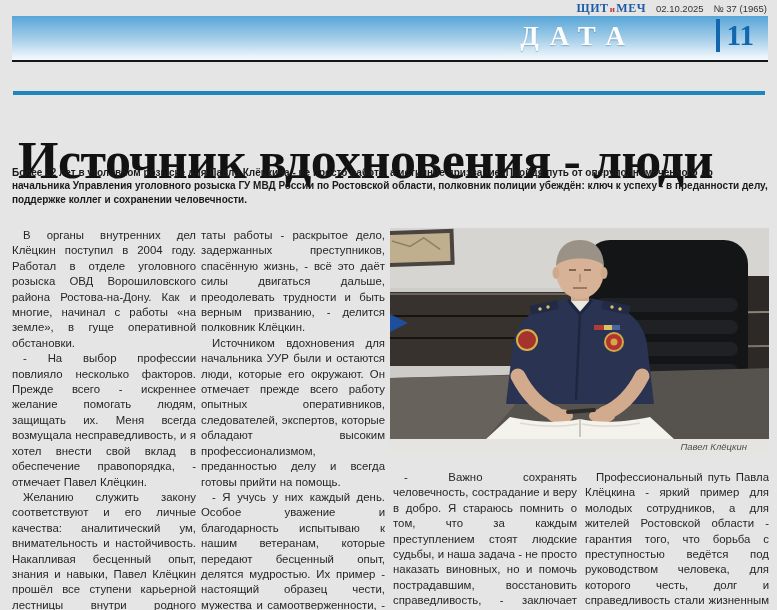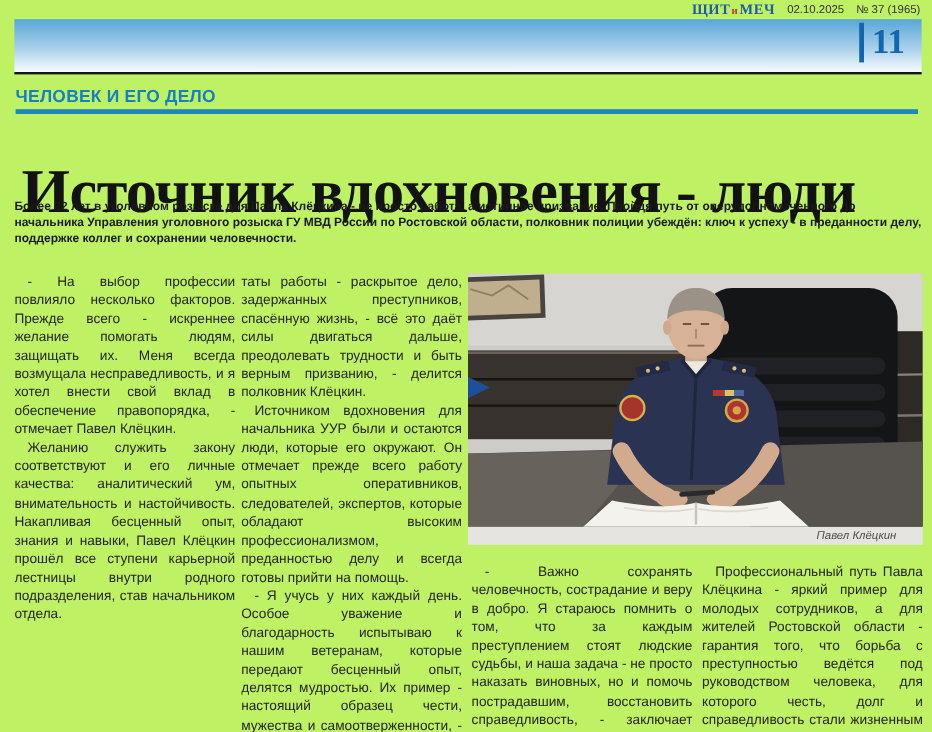--- a/index.html
+++ b/index.html
@@ -1,16 +1,16 @@
 <!DOCTYPE html>
 <html lang="ru"><head>
 <meta charset="utf-8">
 <style>
   html,body{margin:0;padding:0;background:#ffffff;}
-  .page{position:relative;width:777px;height:610px;background:#bef264;overflow:hidden;
+  .page{position:relative;width:777px;height:610px;background:#e5e5e5;overflow:hidden;
         font-family:"Liberation Sans",sans-serif;color:#1c1c1c;}
 
   
   .masthead{position:absolute;top:1px;right:10px;height:15px;display:flex;align-items:center;gap:10px;}
   .logo{font-family:"Liberation Serif",serif;font-weight:bold;font-size:12px;color:#1e5ca8;letter-spacing:.5px;}
   .logo .logo-mid{color:#c23b2e;font-size:9px;padding:0 1px;}
   .mast-date,.mast-issue{font-size:9.5px;color:#333;}
 
   
   .section-bar{position:absolute;left:12px;right:9px;top:16px;height:44px;
@@ -53,31 +53,32 @@
 
 <div class="page">
 
   <div class="masthead">
     <span class="logo"><span>ЩИТ</span><span class="logo-mid">и</span><span>МЕЧ</span></span>
     <span class="mast-date">02.10.2025</span>
     <span class="mast-issue">№ 37 (1965)</span>
   </div>
 
   <div class="section-bar">
+    <div class="section-title">ДАТА</div>
     <div class="page-num">11</div>
   </div>
 
-  <div class="kicker">ЧЕЛОВЕК И ЕГО ДЕЛО</div>
   <div class="kicker-rule"></div>
 
   <h1 class="headline">Источник вдохновения - люди</h1>
   <div class="lede">Более 22 лет в уголовном розыске для Павла Клёцкина - не просто работа, а истинное призвание. Пройдя путь от оперуполномоченного до начальника Управления уголовного розыска ГУ МВД России по Ростовской области, полковник полиции убеждён: ключ к успеху - в преданности делу, поддержке коллег и сохранении человечности.</div>
 
   <div class="bodygrid">
     <div class="col c1">
+        <p>В органы внутренних дел Клёцкин поступил в 2004 году. Работал в отделе уголовного розыска ОВД Ворошиловского района Ростова-на-Дону. Как и многие, начинал с работы «на земле», в гуще оперативной обстановки.</p>
         <p>- На выбор профессии повлияло несколько факторов. Прежде всего - искреннее желание помогать людям, защищать их. Меня всегда возмущала несправедливость, и я хотел внести свой вклад в обеспечение правопорядка, - отмечает Павел Клёцкин.</p>
         <p>Желанию служить закону соответствуют и его личные качества: аналитический ум, внимательность и настойчивость. Накапливая бесценный опыт, знания и навыки, Павел Клёцкин прошёл все ступени карьерной лестницы внутри родного подразделения, став начальником отдела.</p>
       </div>
     <div class="col c2">
         <p class="cont">таты работы - раскрытое дело, задержанных преступников, спасённую жизнь, - всё это даёт силы двигаться дальше, преодолевать трудности и быть верным призванию, - делится полковник Клёцкин.</p>
         <p>Источником вдохновения для начальника УУР были и остаются люди, которые его окружают. Он отмечает прежде всего работу опытных оперативников, следователей, экспертов, которые обладают высоким профессионализмом, преданностью делу и всегда готовы прийти на помощь.</p>
         <p>- Я учусь у них каждый день. Особое уважение и благодарность испытываю к нашим ветеранам, которые передают бесценный опыт, делятся мудростью. Их пример - настоящий образец чести, мужества и самоотверженности, - говорит полицейский.</p>
       </div>
     <div class="col c3">
         <p>- Важно сохранять человечность, сострадание и веру в добро. Я стараюсь помнить о том, что за каждым преступлением стоят людские судьбы, и наша задача - не просто наказать виновных, но и помочь пострадавшим, восстановить справедливость, - заключает полковник полиции.</p>

